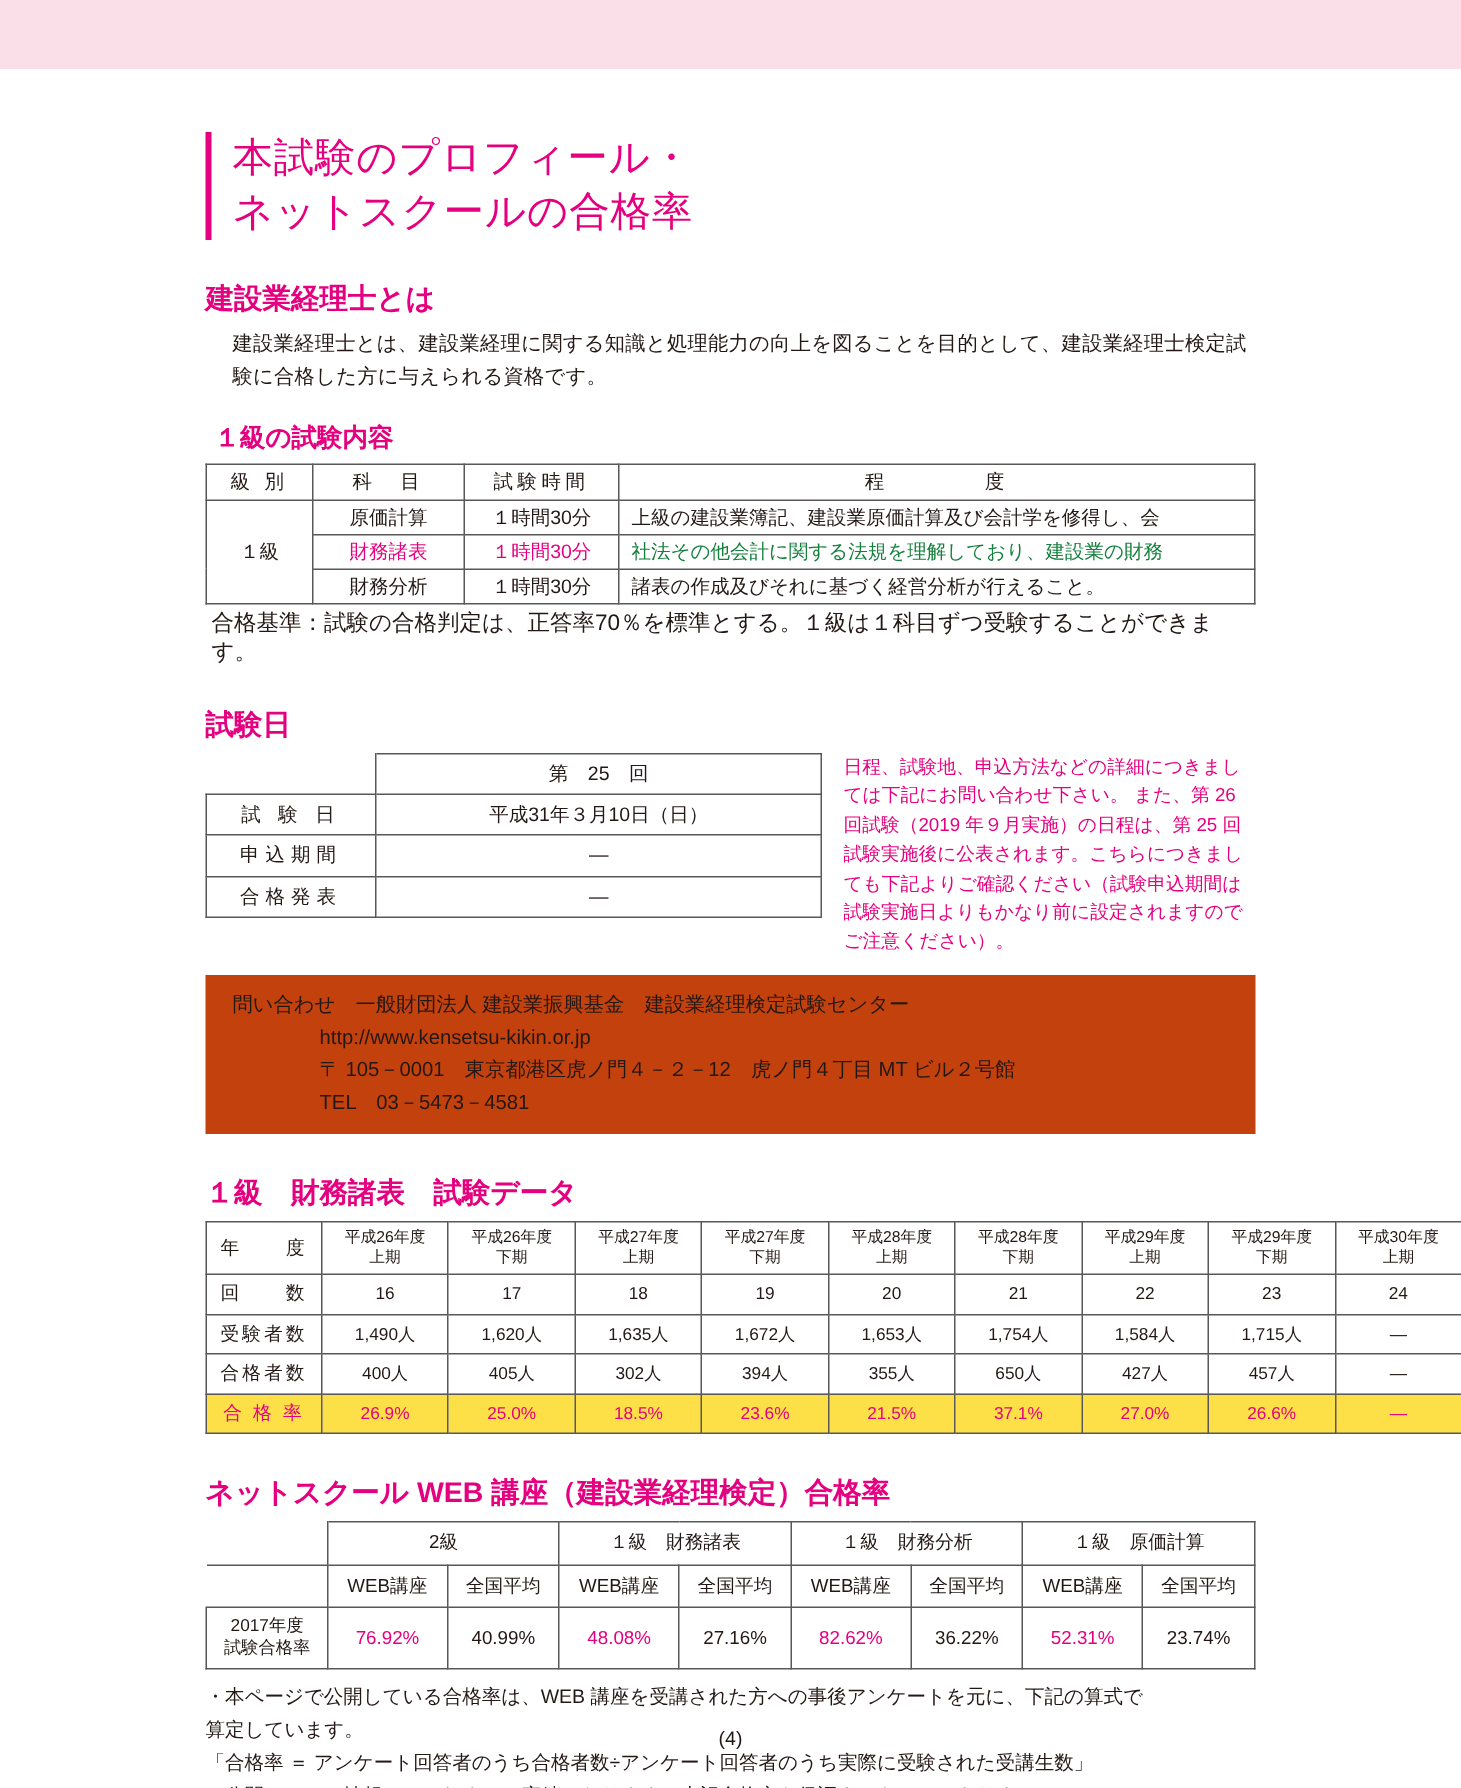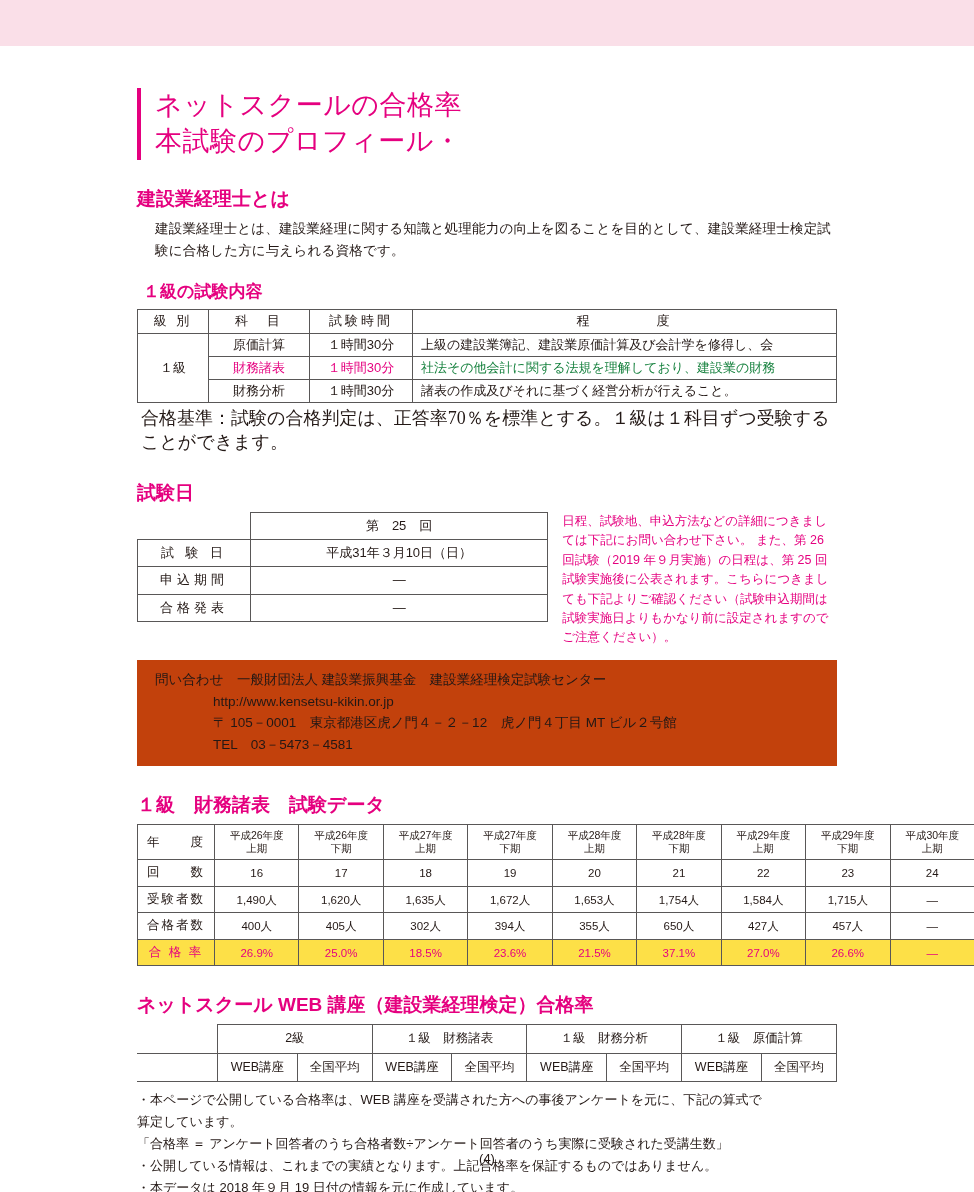--- a/index.html
+++ b/index.html
@@ -99,24 +99,23 @@
   }
   .t-exam .l {
     text-align: left;
     padding-left: 8px;
     letter-spacing: 0px;
   }
   .pink-row td {
     color: #e5007f;
   }
   .note-small {
-    font-size: 18px;
+    font-size: 15px;
     margin: 3px 0 0 4px;
     letter-spacing: 0px;
-    font-family: Liberation Serif, serif;
   }
 
   
   .examdate-wrap {
     display: flex;
     align-items: flex-start;
   }
   .t-date {
     width: 449px;
   }
@@ -203,22 +202,22 @@
 <body>
 
 <div class="top-band"></div>
 
 <div class="page">
   <div class="content">
 
     <div class="main-title">
       <div class="title-bar"></div>
       <div class="title-text">
+        <div>本試験のプロフィール・</div>
         <div>ネットスクールの合格率</div>
-        <div>本試験のプロフィール・</div>
       </div>
     </div>
 
     <h2 class="sec">建設業経理士とは</h2>
     <p class="body">建設業経理士とは、建設業経理に関する知識と処理能力の向上を図ることを目的として、建設業経理士検定試験に合格した方に与えられる資格です。</p>
 
     <h3 class="sub">１級の試験内容</h3>
     <table class="t-exam">
       <tbody>
           <tr class="head">
@@ -360,20 +359,31 @@
         <td class="rl" style="border-left:none;"></td>
         <td>WEB講座</td>
         <td>全国平均</td>
         <td>WEB講座</td>
         <td>全国平均</td>
         <td>WEB講座</td>
         <td>全国平均</td>
         <td>WEB講座</td>
         <td>全国平均</td>
       </tr>
+      <tr>
+        <td class="rl"><span>2017年度</span><br><span>試験合格率</span></td>
+        <td class="pink">76.92%</td>
+        <td>40.99%</td>
+        <td class="pink">48.08%</td>
+        <td>27.16%</td>
+        <td class="pink">82.62%</td>
+        <td>36.22%</td>
+        <td class="pink">52.31%</td>
+        <td>23.74%</td>
+      </tr>
     </tbody>
       </table>
 
     <ul class="notes">
       <li>・本ページで公開している合格率は、WEB 講座を受講された方への事後アンケートを元に、下記の算式で</li>
       <li class="ind">算定しています。</li>
       <li class="ind">「合格率 ＝ アンケート回答者のうち合格者数÷アンケート回答者のうち実際に受験された受講生数」</li>
       <li>・公開している情報は、これまでの実績となります。上記合格率を保証するものではありません。</li>
       <li>・本データは 2018 年９月 19 日付の情報を元に作成しています。</li>
     </ul>

